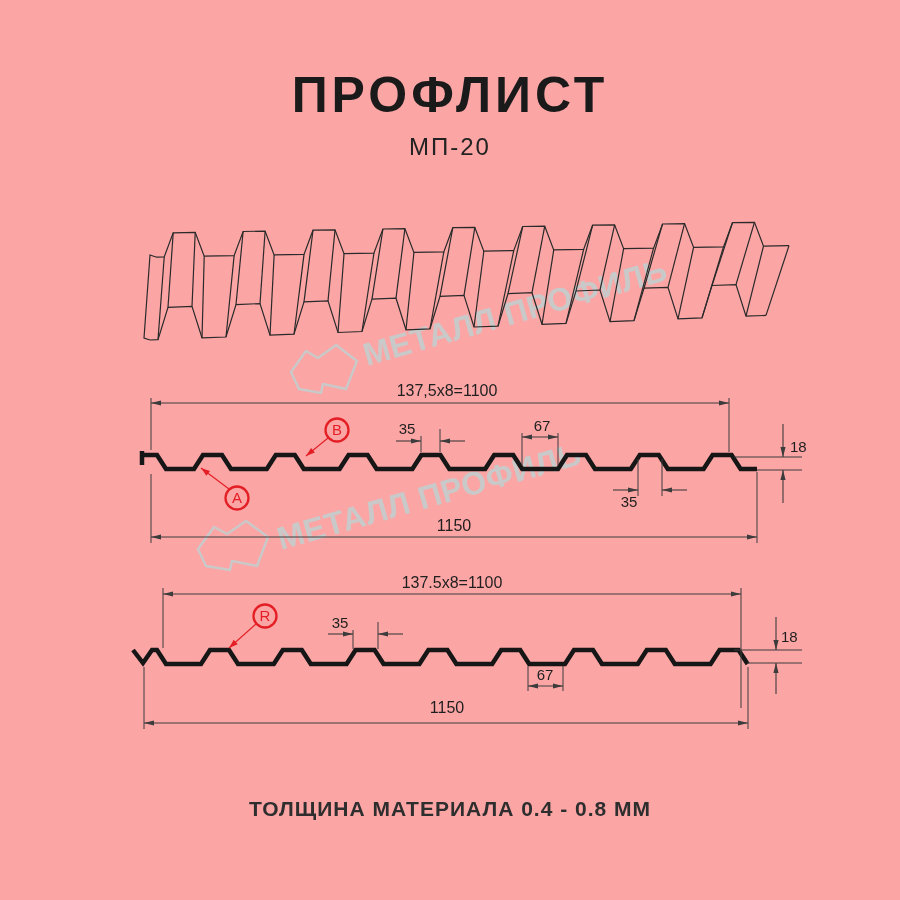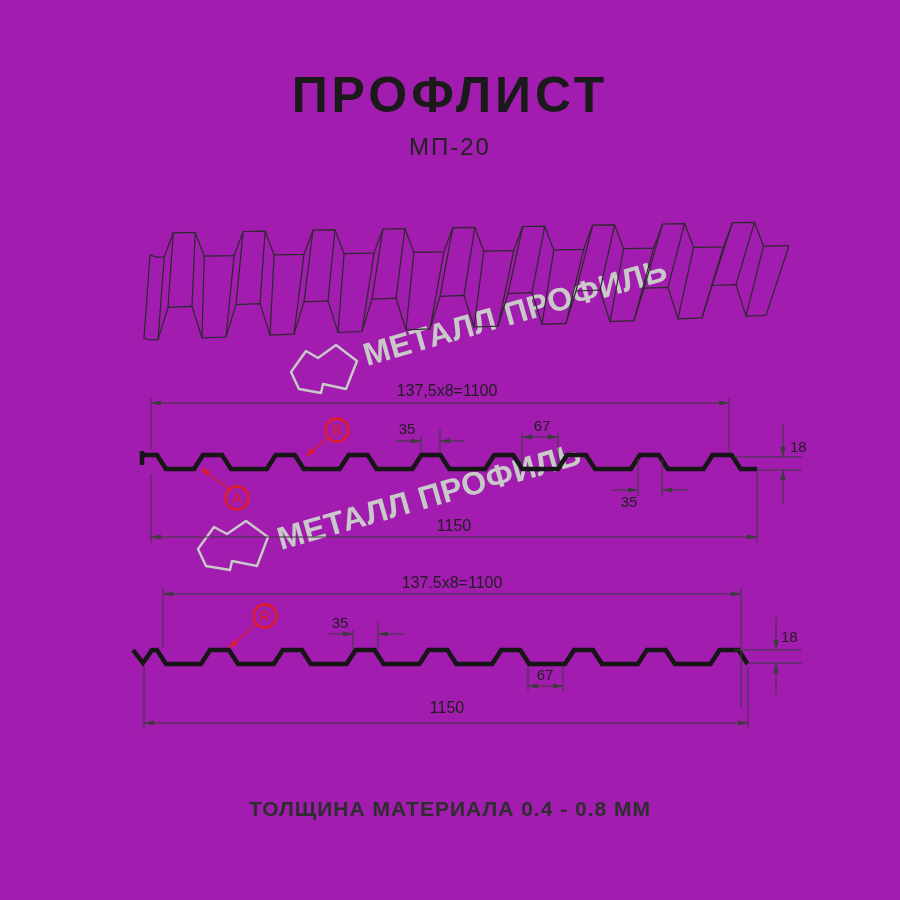--- a/index.html
+++ b/index.html
@@ -1,16 +1,16 @@
 <!DOCTYPE html>
 <html><head>
 <meta charset="utf-8">
 <style>
   html,body{margin:0;padding:0;background:#fff;}
-  .page{width:900px;height:900px;background:#a21caf;position:relative;overflow:hidden;
+  .page{width:900px;height:900px;background:#fca5a5;position:relative;overflow:hidden;
         font-family:"Liberation Sans",sans-serif;}
   svg{display:block;}
   text{font-family:"Liberation Sans",sans-serif;fill:#1a1a1a;}
   .title{font-size:50px;font-weight:bold;letter-spacing:4px;}
   .subtitle{font-size:24px;letter-spacing:2px;fill:#222;}
   .footer{font-size:21px;font-weight:bold;letter-spacing:1px;fill:#2e2e2e;}
   .dim{font-size:15px;fill:#1f1f1f;}
   .dimBig{font-size:16px;fill:#1f1f1f;}
   .marker{font-size:15px;fill:#e31e24;}
   .wm{font-size:32px;font-weight:bold;letter-spacing:.5px;fill:#c9c9c9;}

